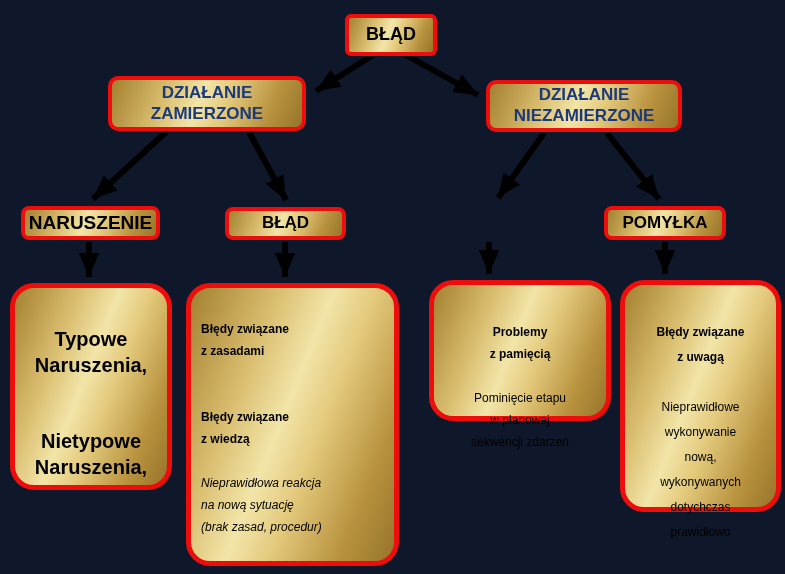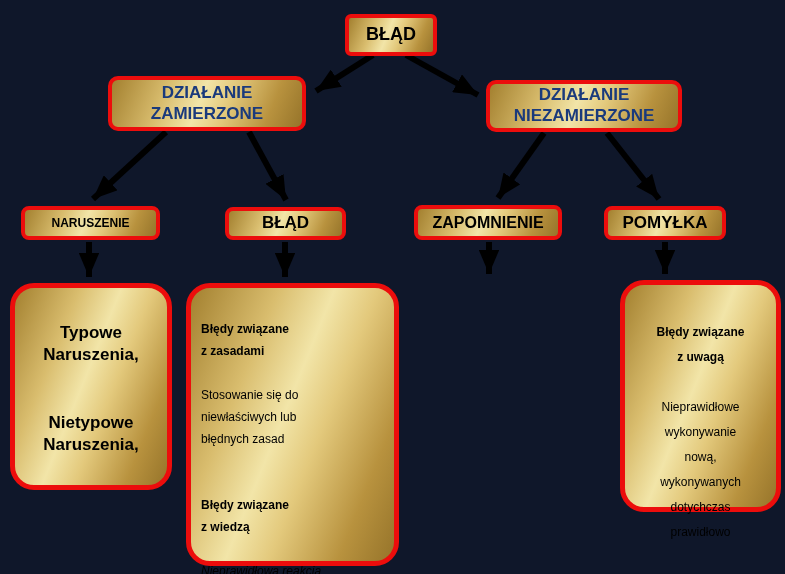--- a/index.html
+++ b/index.html
@@ -39,28 +39,28 @@
 
   .detail {
     border: 5px solid #ec0d0c;
     border-radius: 24px;
     font-size: 12px;
   }
 
   .n-root       { left: 345px; top: 14px;  width: 92px;  height: 42px; font-size: 18px; border-radius: 6px; }
   .n-intended   { left: 108px; top: 76px;  width: 198px; height: 55px; font-size: 17px; color: #1a3a7c; border-radius: 10px; }
   .n-unintended { left: 486px; top: 80px;  width: 196px; height: 52px; font-size: 17px; color: #1a3a7c; border-radius: 10px; }
-  .n-violation  { left: 21px;  top: 206px; width: 139px; height: 34px; font-size: 12px; }
+  .n-violation  { left: 21px;  top: 206px; width: 139px; height: 34px; font-size: 19px; }
   .n-error      { left: 225px; top: 207px; width: 121px; height: 33px; font-size: 17px; }
   .n-lapse      { left: 414px; top: 205px; width: 148px; height: 35px; font-size: 16px; }
   .n-slip       { left: 604px; top: 206px; width: 122px; height: 34px; font-size: 17px; }
 
   .d-violation {
     left: 10px; top: 283px; width: 162px; height: 207px;
-    text-align: center; font-weight: bold; font-size: 17px;
+    text-align: center; font-weight: bold; font-size: 20px;
     padding: 12px 6px 2px 6px; line-height: 1.3;
   }
   .d-violation .item { margin-bottom: 24px; }
 
   .d-error {
     left: 186px; top: 283px; width: 213px; height: 283px;
     text-align: left; padding: 8px 8px 6px 10px; line-height: 22px;
   }
   .d-error .h { font-weight: bold; }
   .d-error .b { font-weight: normal; }
@@ -107,44 +107,47 @@
   <div class="node n-intended">DZIAŁANIE
 ZAMIERZONE</div>
 
   <div class="node n-unintended">DZIAŁANIE
 NIEZAMIERZONE</div>
 
   <div class="node n-violation">NARUSZENIE</div>
 
   <div class="node n-error">BŁĄD</div>
 
-  <div class="node n-lapse">ZAPOMNIENIE</div>
 
   <div class="node n-slip">POMYŁKA</div>
 
   <div class="detail d-violation">
     <div class="item">Typowe
 Naruszenia,</div>
     <div class="item">Nietypowe
 Naruszenia,</div>
   </div>
 
   <div class="detail d-error">
     <div class="h">Błędy związane
 z zasadami</div>
-    <div class="b">Stosowanie się do
-niewłaściwych lub
-błędnych zasad</div>
     <div class="h h2">Błędy związane
 z wiedzą</div>
     <div class="i">Nieprawidłowa reakcja
 na nową sytuację
 (brak zasad, procedur)</div>
   </div>
 
+  <div class="detail d-lapse">
+    <div class="h">Problemy
+z pamięcią</div>
+    <div class="b">Pominięcie etapu
+w planowej
+sekwencji zdarzeń</div>
+  </div>
 
   <div class="detail d-slip">
     <div class="h">Błędy związane
 z uwagą</div>
     <div class="b">Nieprawidłowe
 wykonywanie
 nową,
 wykonywanych
 dotychczas
 prawidłowo</div>

